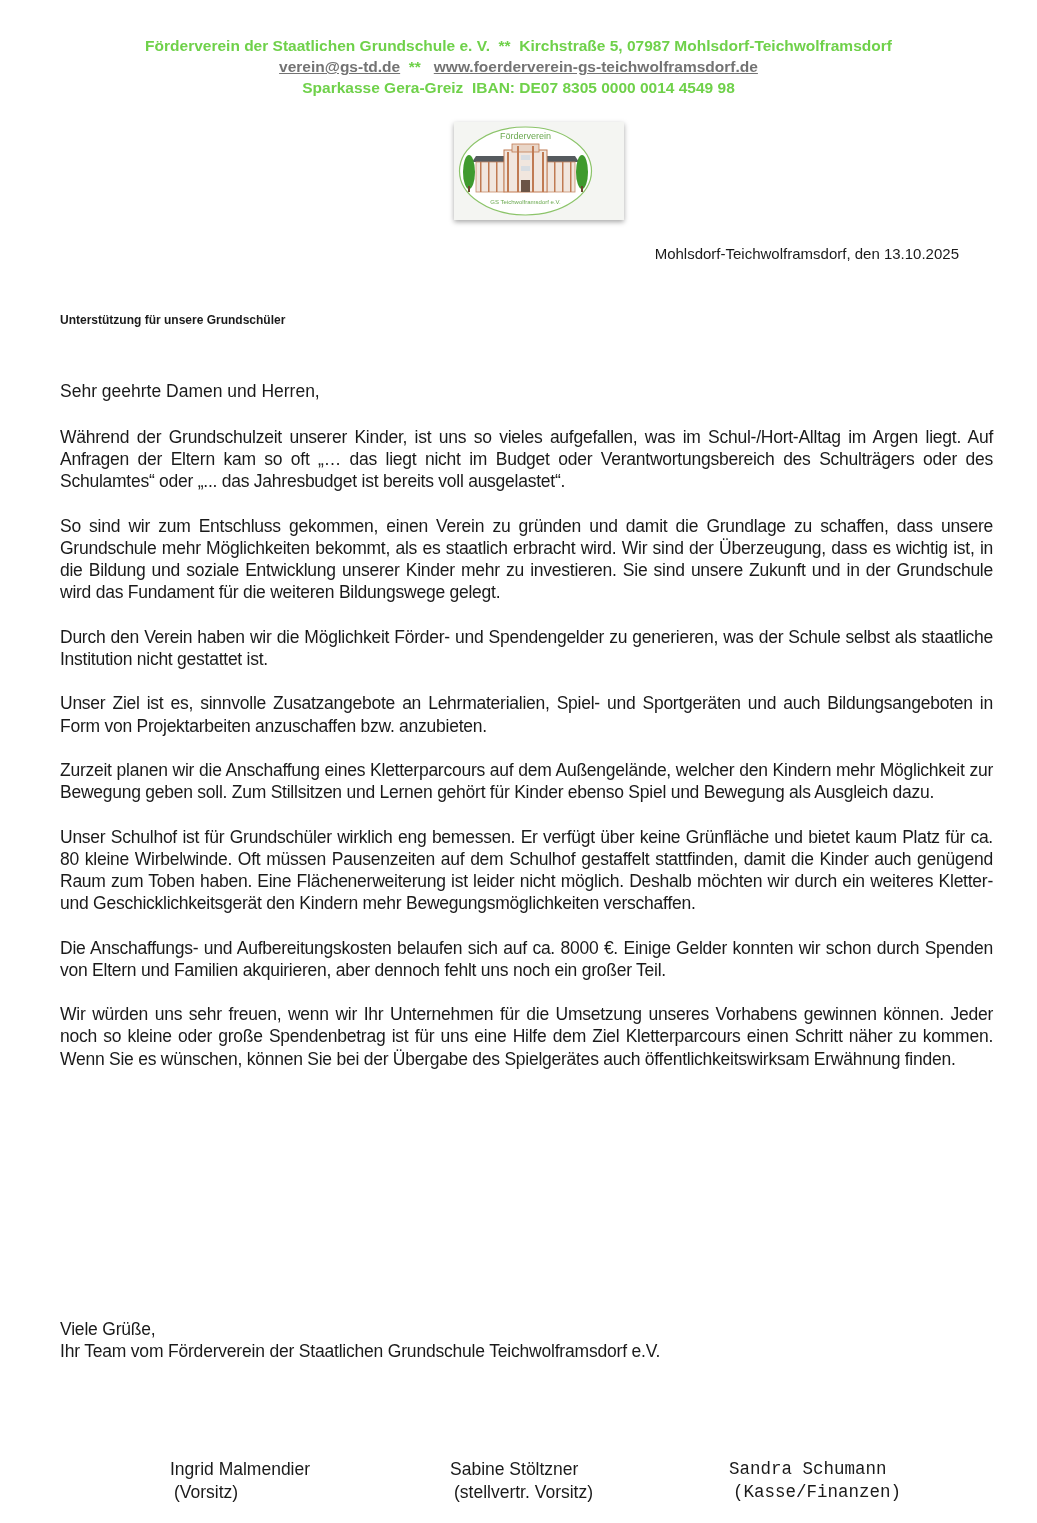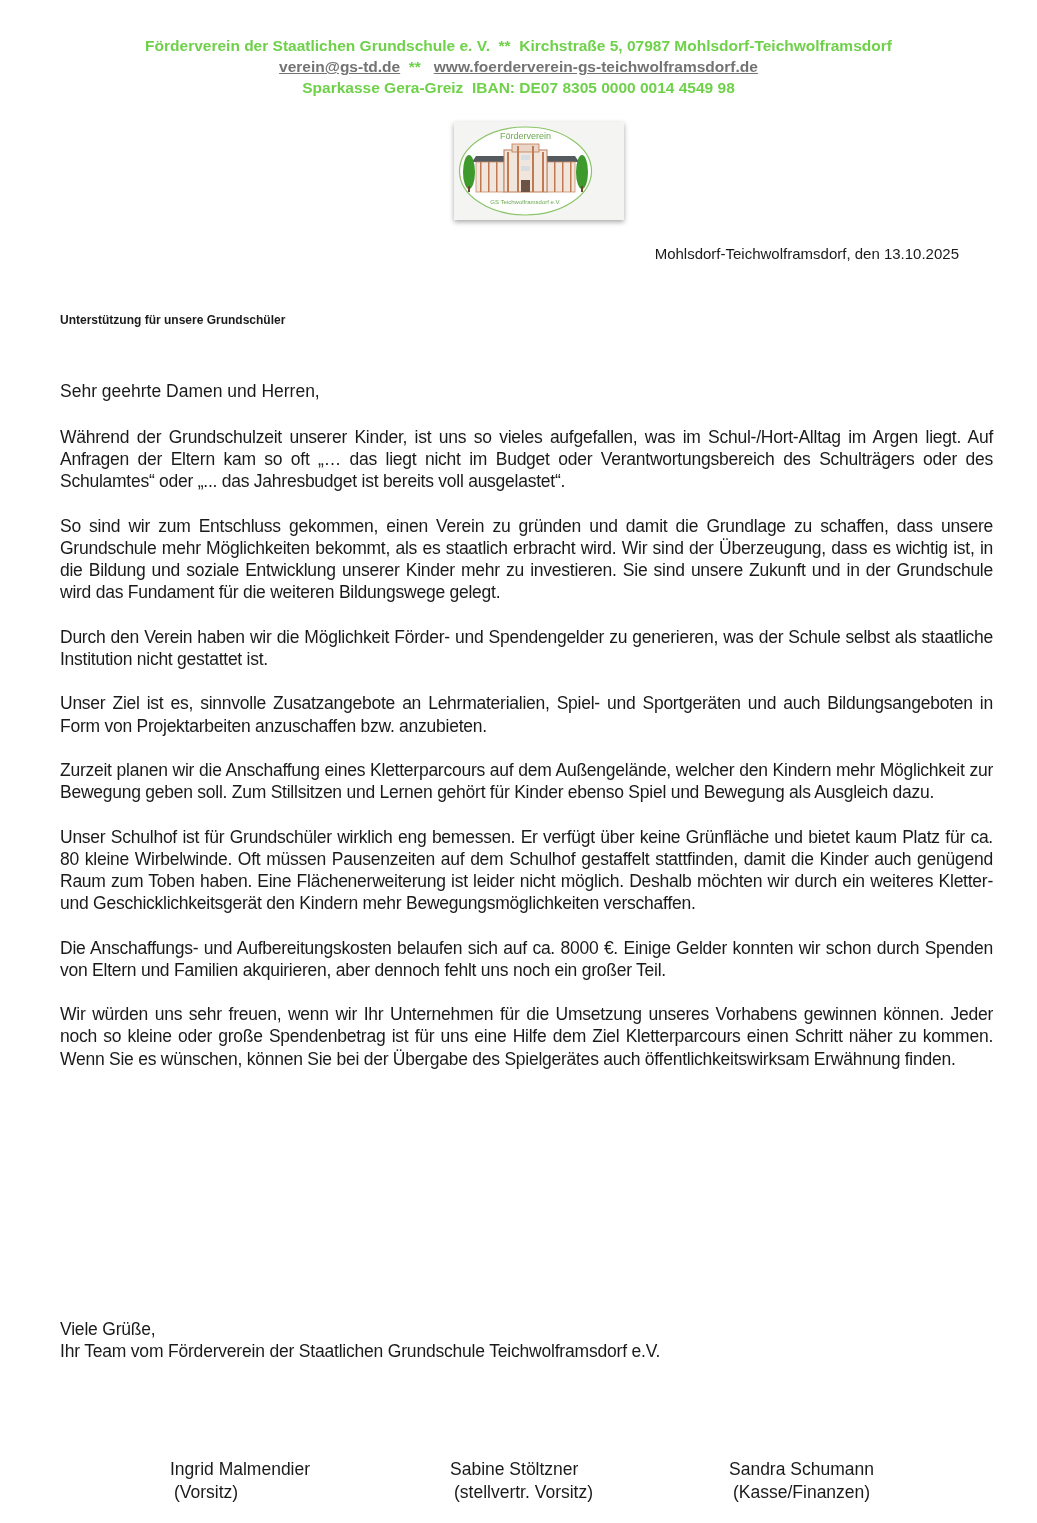--- a/index.html
+++ b/index.html
@@ -90,21 +90,21 @@
       line-height: 23px;
     }
     .sig {
       position: absolute;
       top: 0;
       white-space: nowrap;
     }
     .sig .role { display: block; padding-left: 4px; }
     .sig-1 { left: 170px; }
     .sig-2 { left: 450px; }
-    .sig-3 { left: 729px; }
+    .sig-3 { left: 729px; font-family: Liberation Mono, monospace; }
   </style>
 </head>
 <body>
 
 <header class="letterhead">
   <span class="line">Förderverein der Staatlichen Grundschule e. V.  **  Kirchstraße 5, 07987 Mohlsdorf-Teichwolframsdorf</span>
   <span class="line"><a>verein@gs-td.de</a><span>  **   </span><a>www.foerderverein-gs-teichwolframsdorf.de</a></span>
   <span class="line">Sparkasse Gera-Greiz  IBAN: DE07 8305 0000 0014 4549 98</span>
 </header>
 

